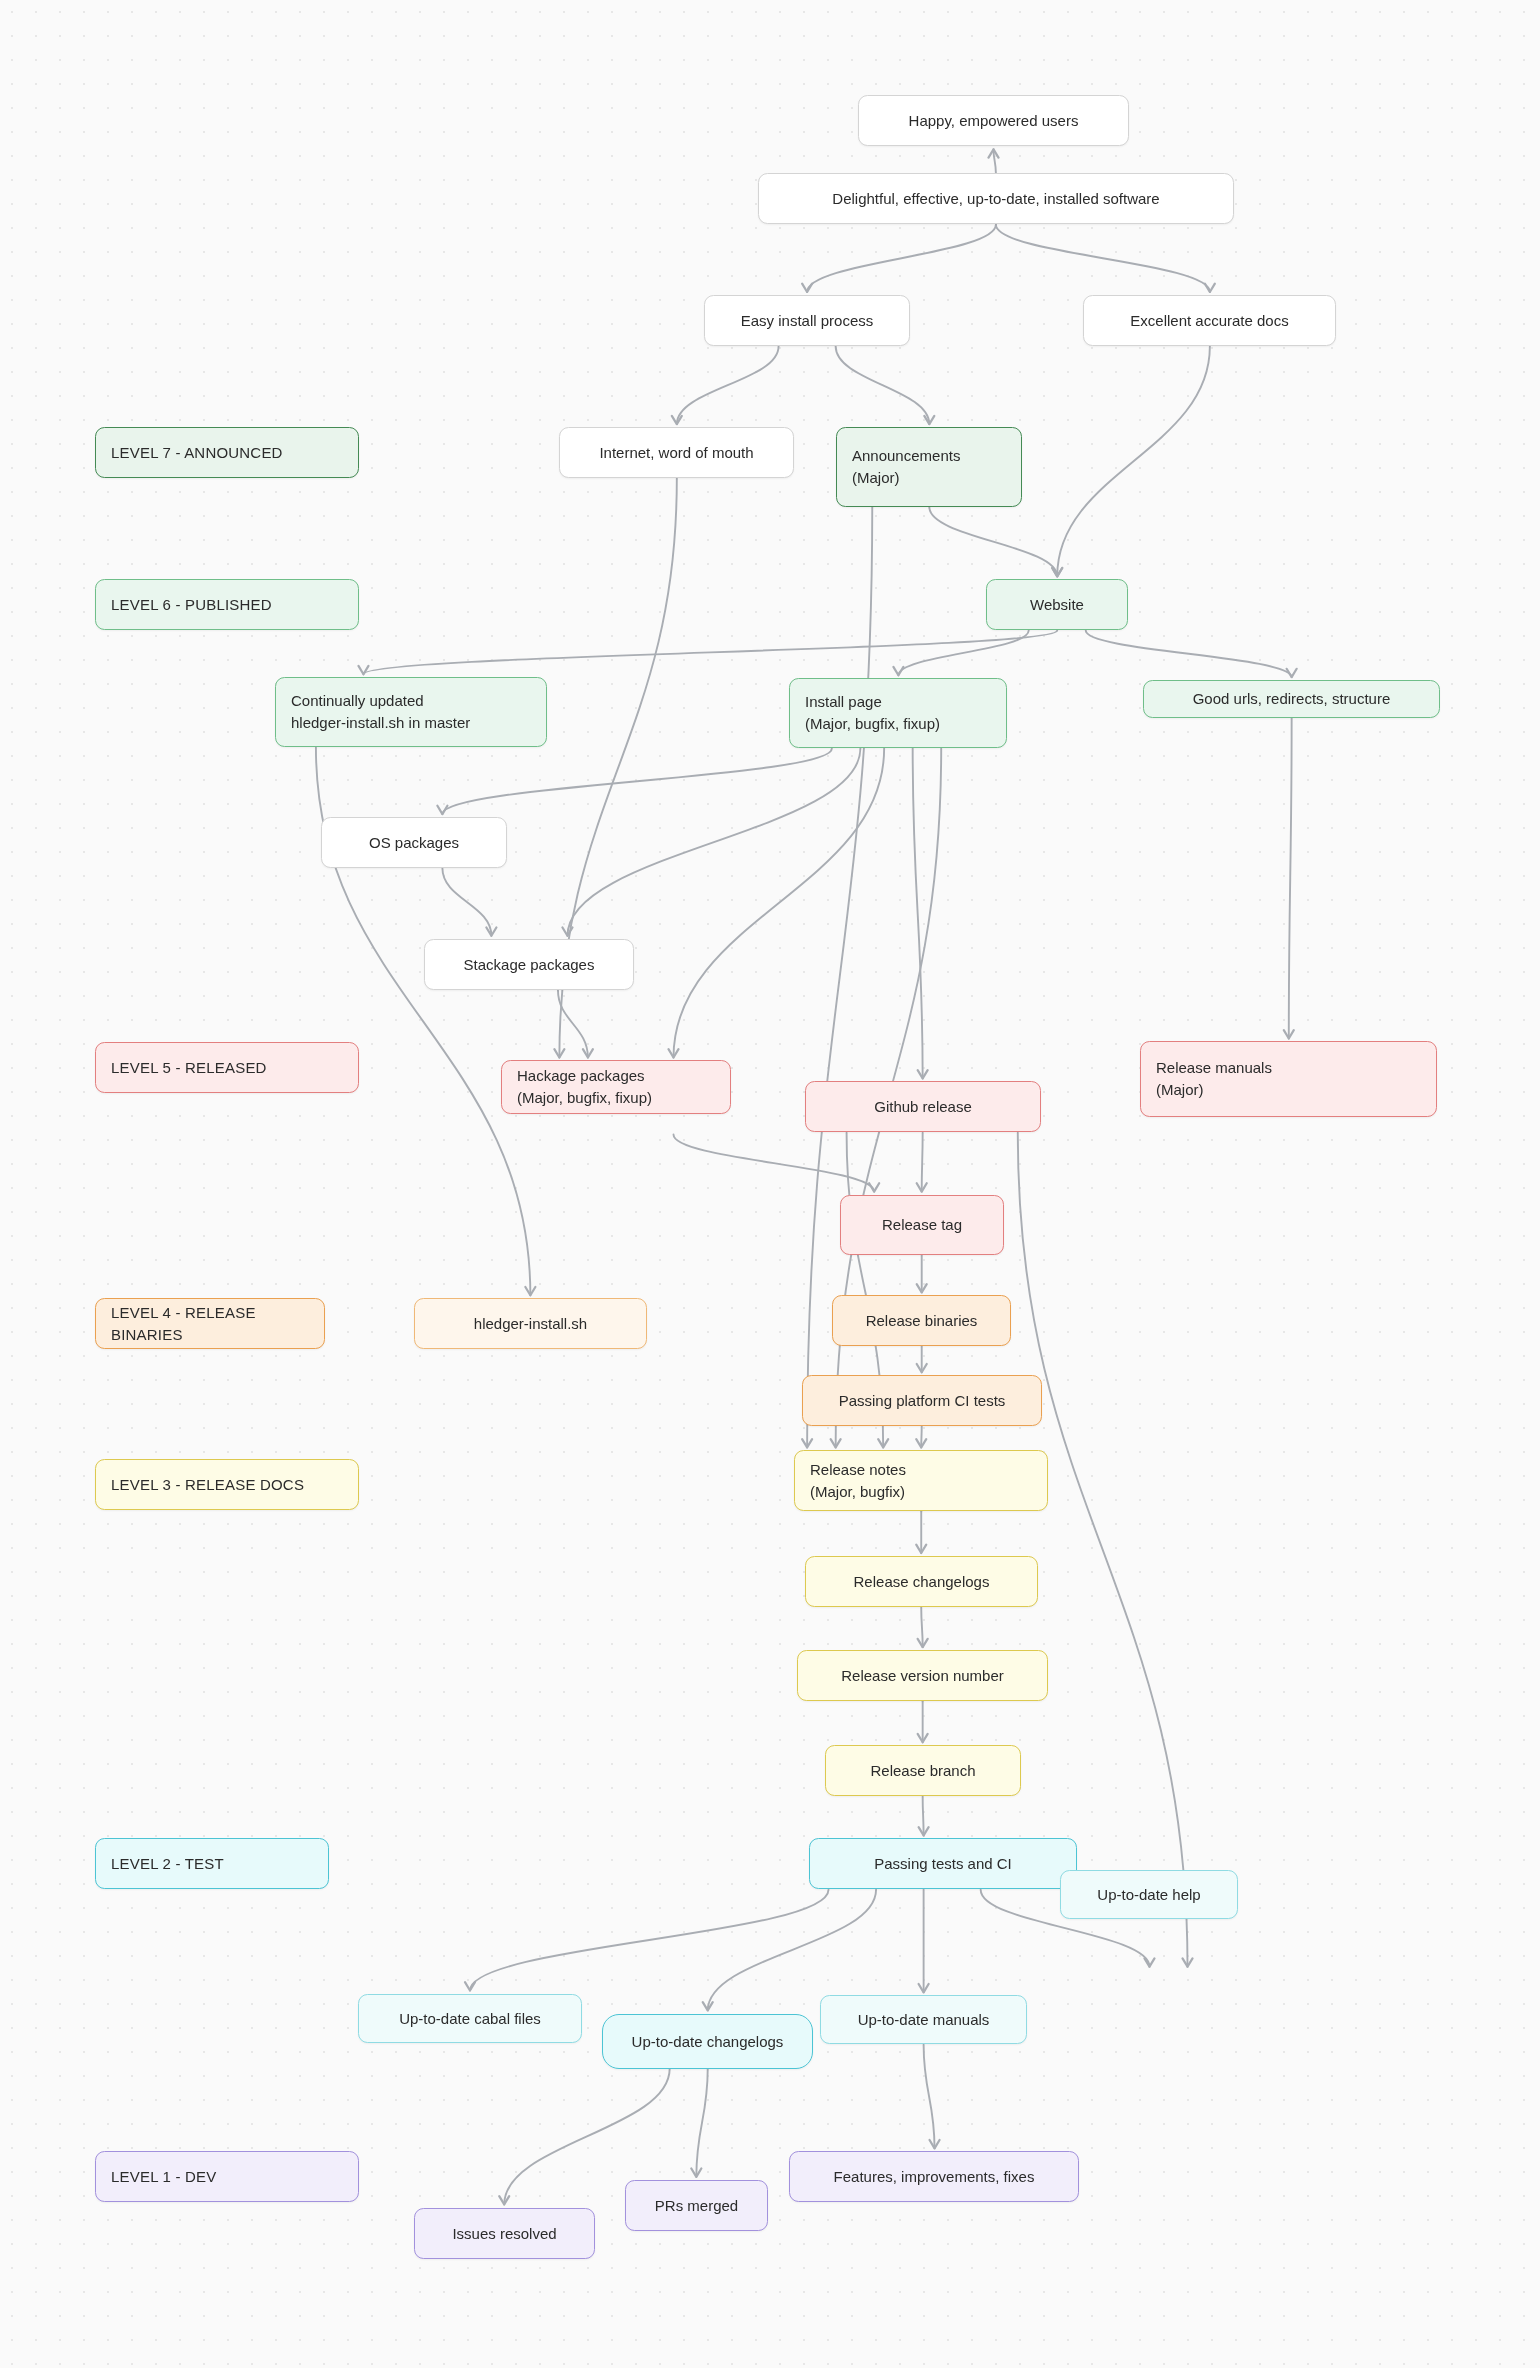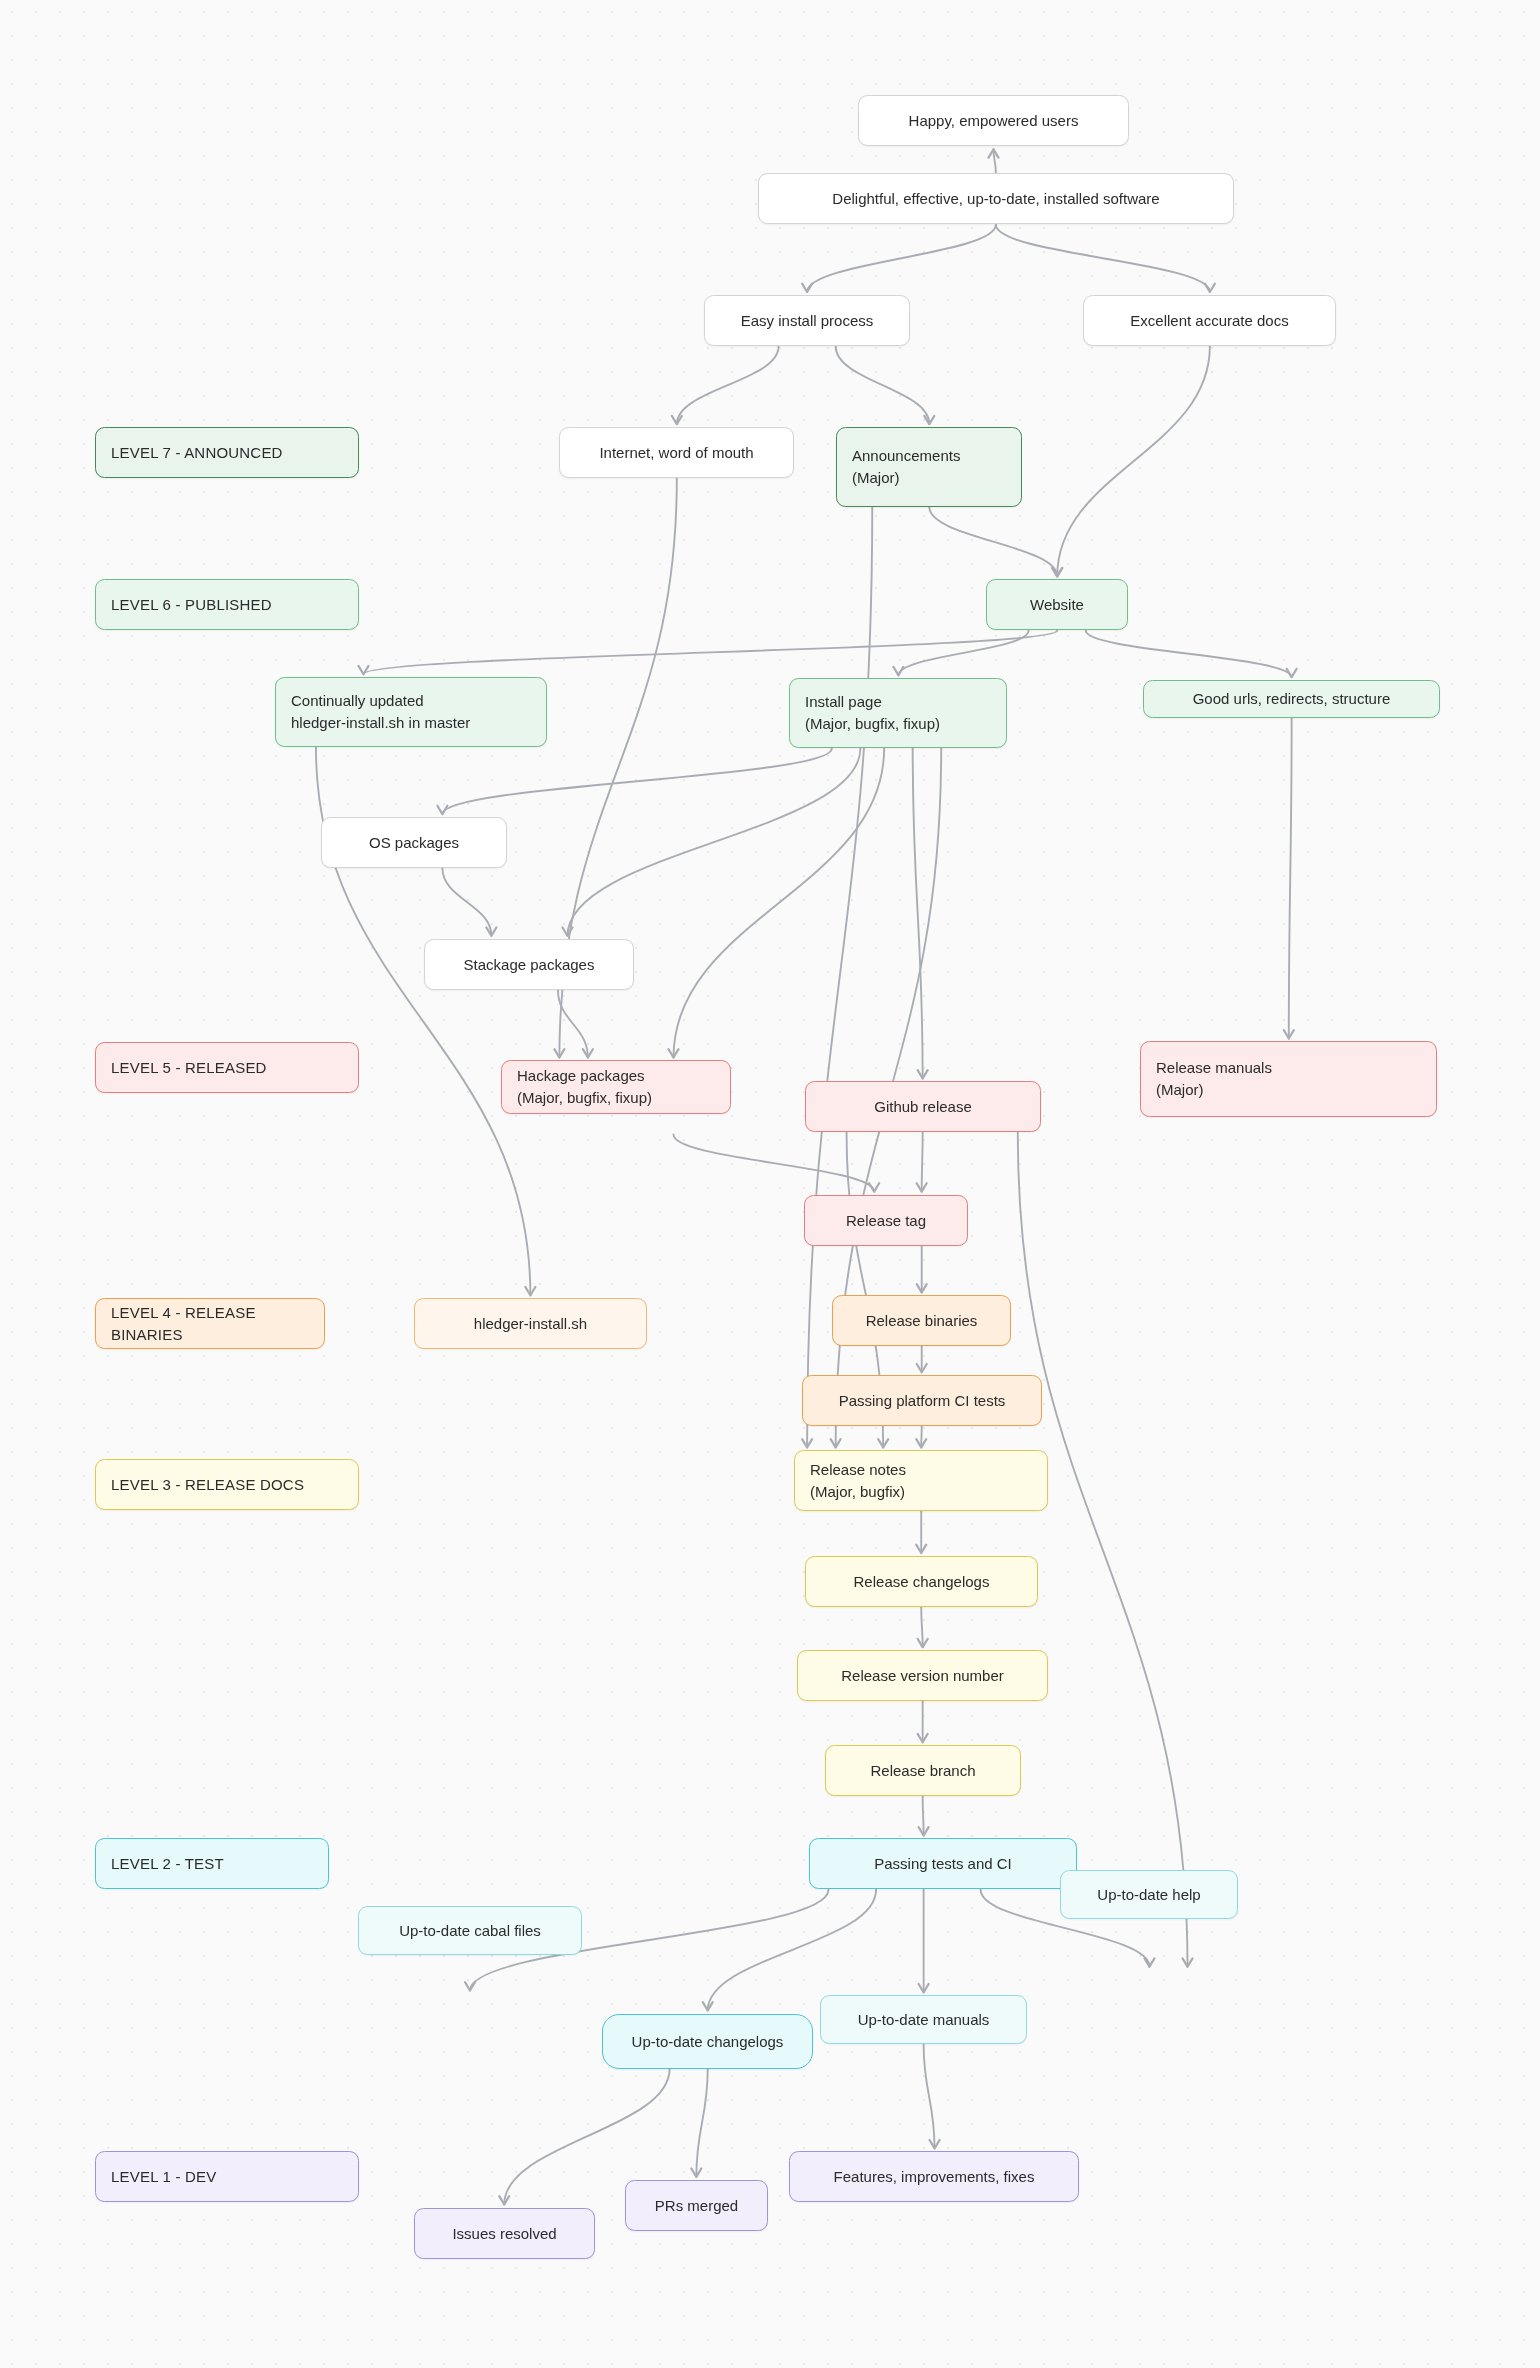--- a/index.html
+++ b/index.html
@@ -116,31 +116,31 @@
   <div class="node green multiline" style="left:789px; top:678px; width:218px; height:70px;">Install page
 (Major, bugfix, fixup)</div>
   <div class="node green" style="left:1143px; top:680px;  width:297px; height:38px;">Good urls, redirects, structure</div>
   <div class="node white" style="left:321px;  top:817px;  width:186px; height:51px;">OS packages</div>
   <div class="node white" style="left:424px;  top:939px;  width:210px; height:51px;">Stackage packages</div>
   <div class="node red multiline" style="left:501px;  top:1060px; width:230px; height:54px;">Hackage packages
 (Major, bugfix, fixup)</div>
   <div class="node red" style="left:805px;  top:1081px; width:236px; height:51px;">Github release</div>
   <div class="node red multiline" style="left:1140px; top:1041px; width:297px; height:76px;">Release manuals
 (Major)</div>
-  <div class="node red" style="left:804px;  top:1195px; width:164px; height:51px;">Release tag</div>
+  <div class="node red" style="left:840px;  top:1195px; width:164px; height:60px;">Release tag</div>
   <div class="node orange-light" style="left:414px; top:1298px; width:233px; height:51px;">hledger-install.sh</div>
   <div class="node orange" style="left:832px;  top:1295px; width:179px; height:51px;">Release binaries</div>
   <div class="node orange" style="left:802px; top:1375px; width:240px; height:51px;">Passing platform CI tests</div>
   <div class="node yellow multiline" style="left:794px; top:1450px; width:254px; height:61px;">Release notes
 (Major, bugfix)</div>
   <div class="node yellow" style="left:805px;  top:1556px; width:233px; height:51px;">Release changelogs</div>
   <div class="node yellow" style="left:797px;  top:1650px; width:251px; height:51px;">Release version number</div>
   <div class="node yellow" style="left:825px;  top:1745px; width:196px; height:51px;">Release branch</div>
   <div class="node cyan" style="left:809px;  top:1838px; width:268px; height:51px;">Passing tests and CI</div>
-  <div class="node cyan-light" style="left:358px;  top:1906px; width:224px; height:49px;">Up-to-date cabal files</div>
+  <div class="node cyan-light" style="left:358px;  top:1994px; width:224px; height:49px;">Up-to-date cabal files</div>
   <div class="node cyan" style="left:602px;  top:2014px; width:211px; height:55px;border-radius:17px;">Up-to-date changelogs</div>
   <div class="node cyan-light" style="left:820px;  top:1995px; width:207px; height:49px;">Up-to-date manuals</div>
   <div class="node cyan-light" style="left:1060px; top:1870px; width:178px; height:49px;">Up-to-date help</div>
   <div class="node purple" style="left:789px;  top:2151px; width:290px; height:51px;">Features, improvements, fixes</div>
   <div class="node purple" style="left:625px;  top:2180px; width:143px; height:51px;">PRs merged</div>
   <div class="node purple" style="left:414px;  top:2208px; width:181px; height:51px;">Issues resolved</div>
 
 </div>
 
 

